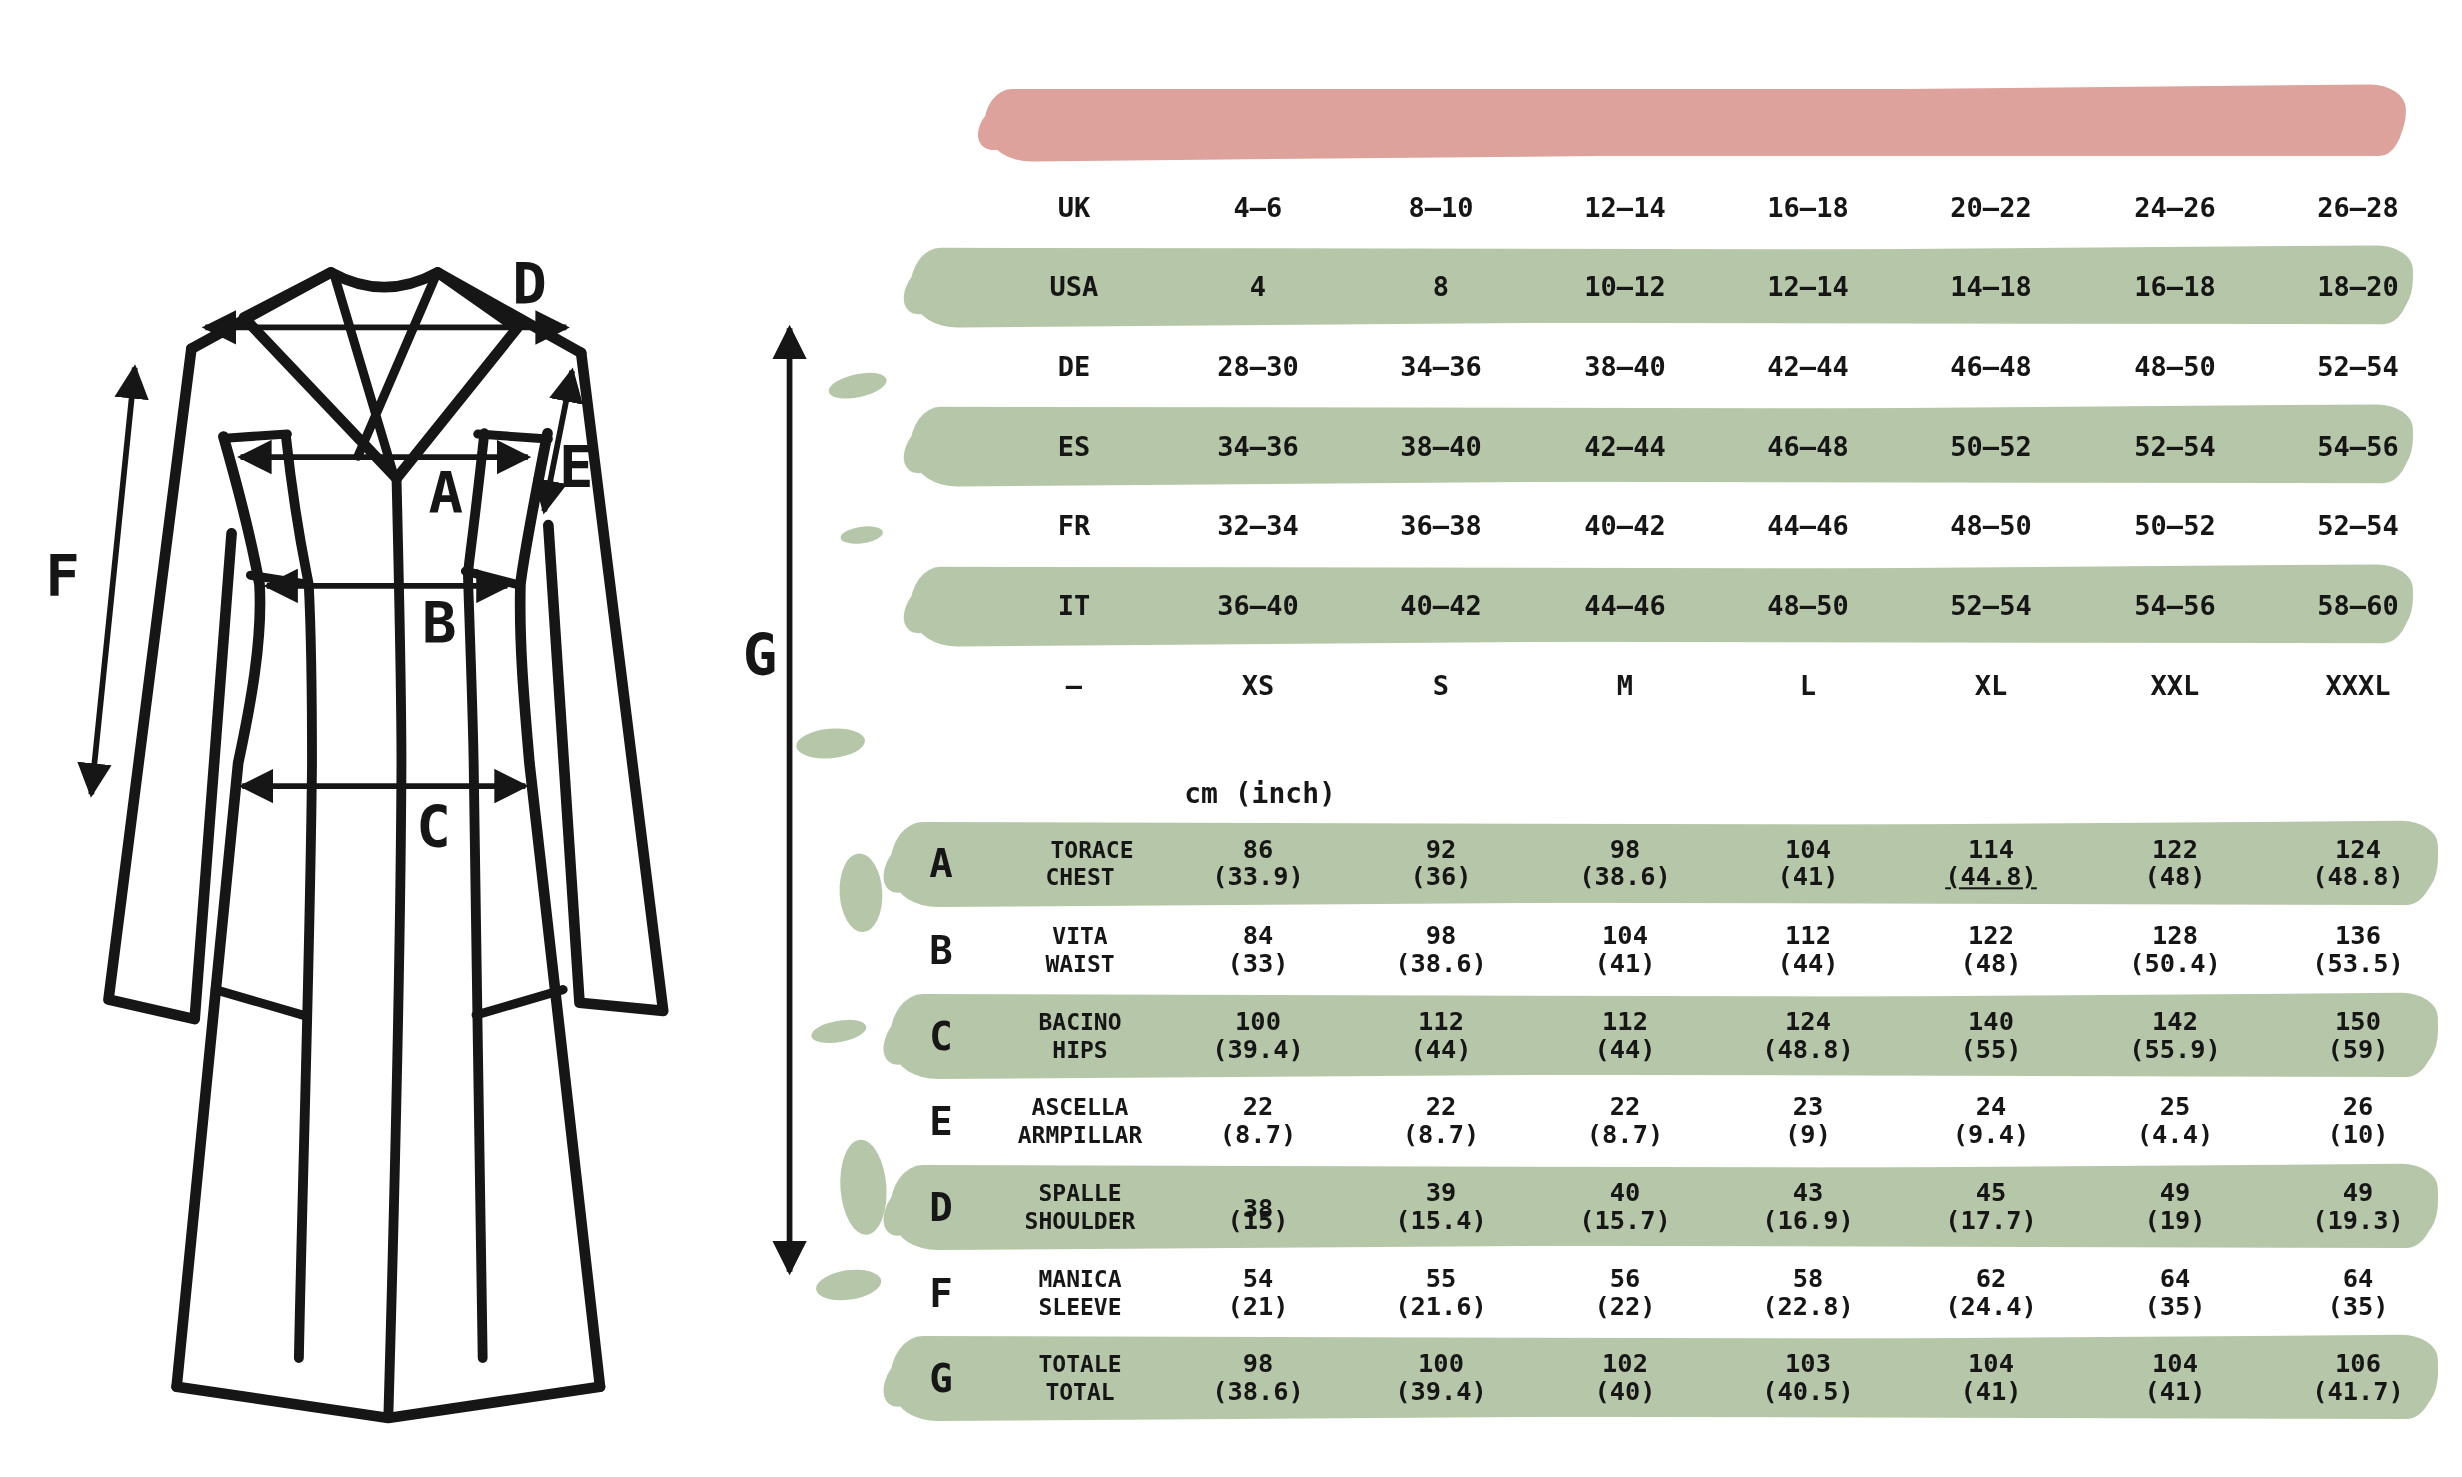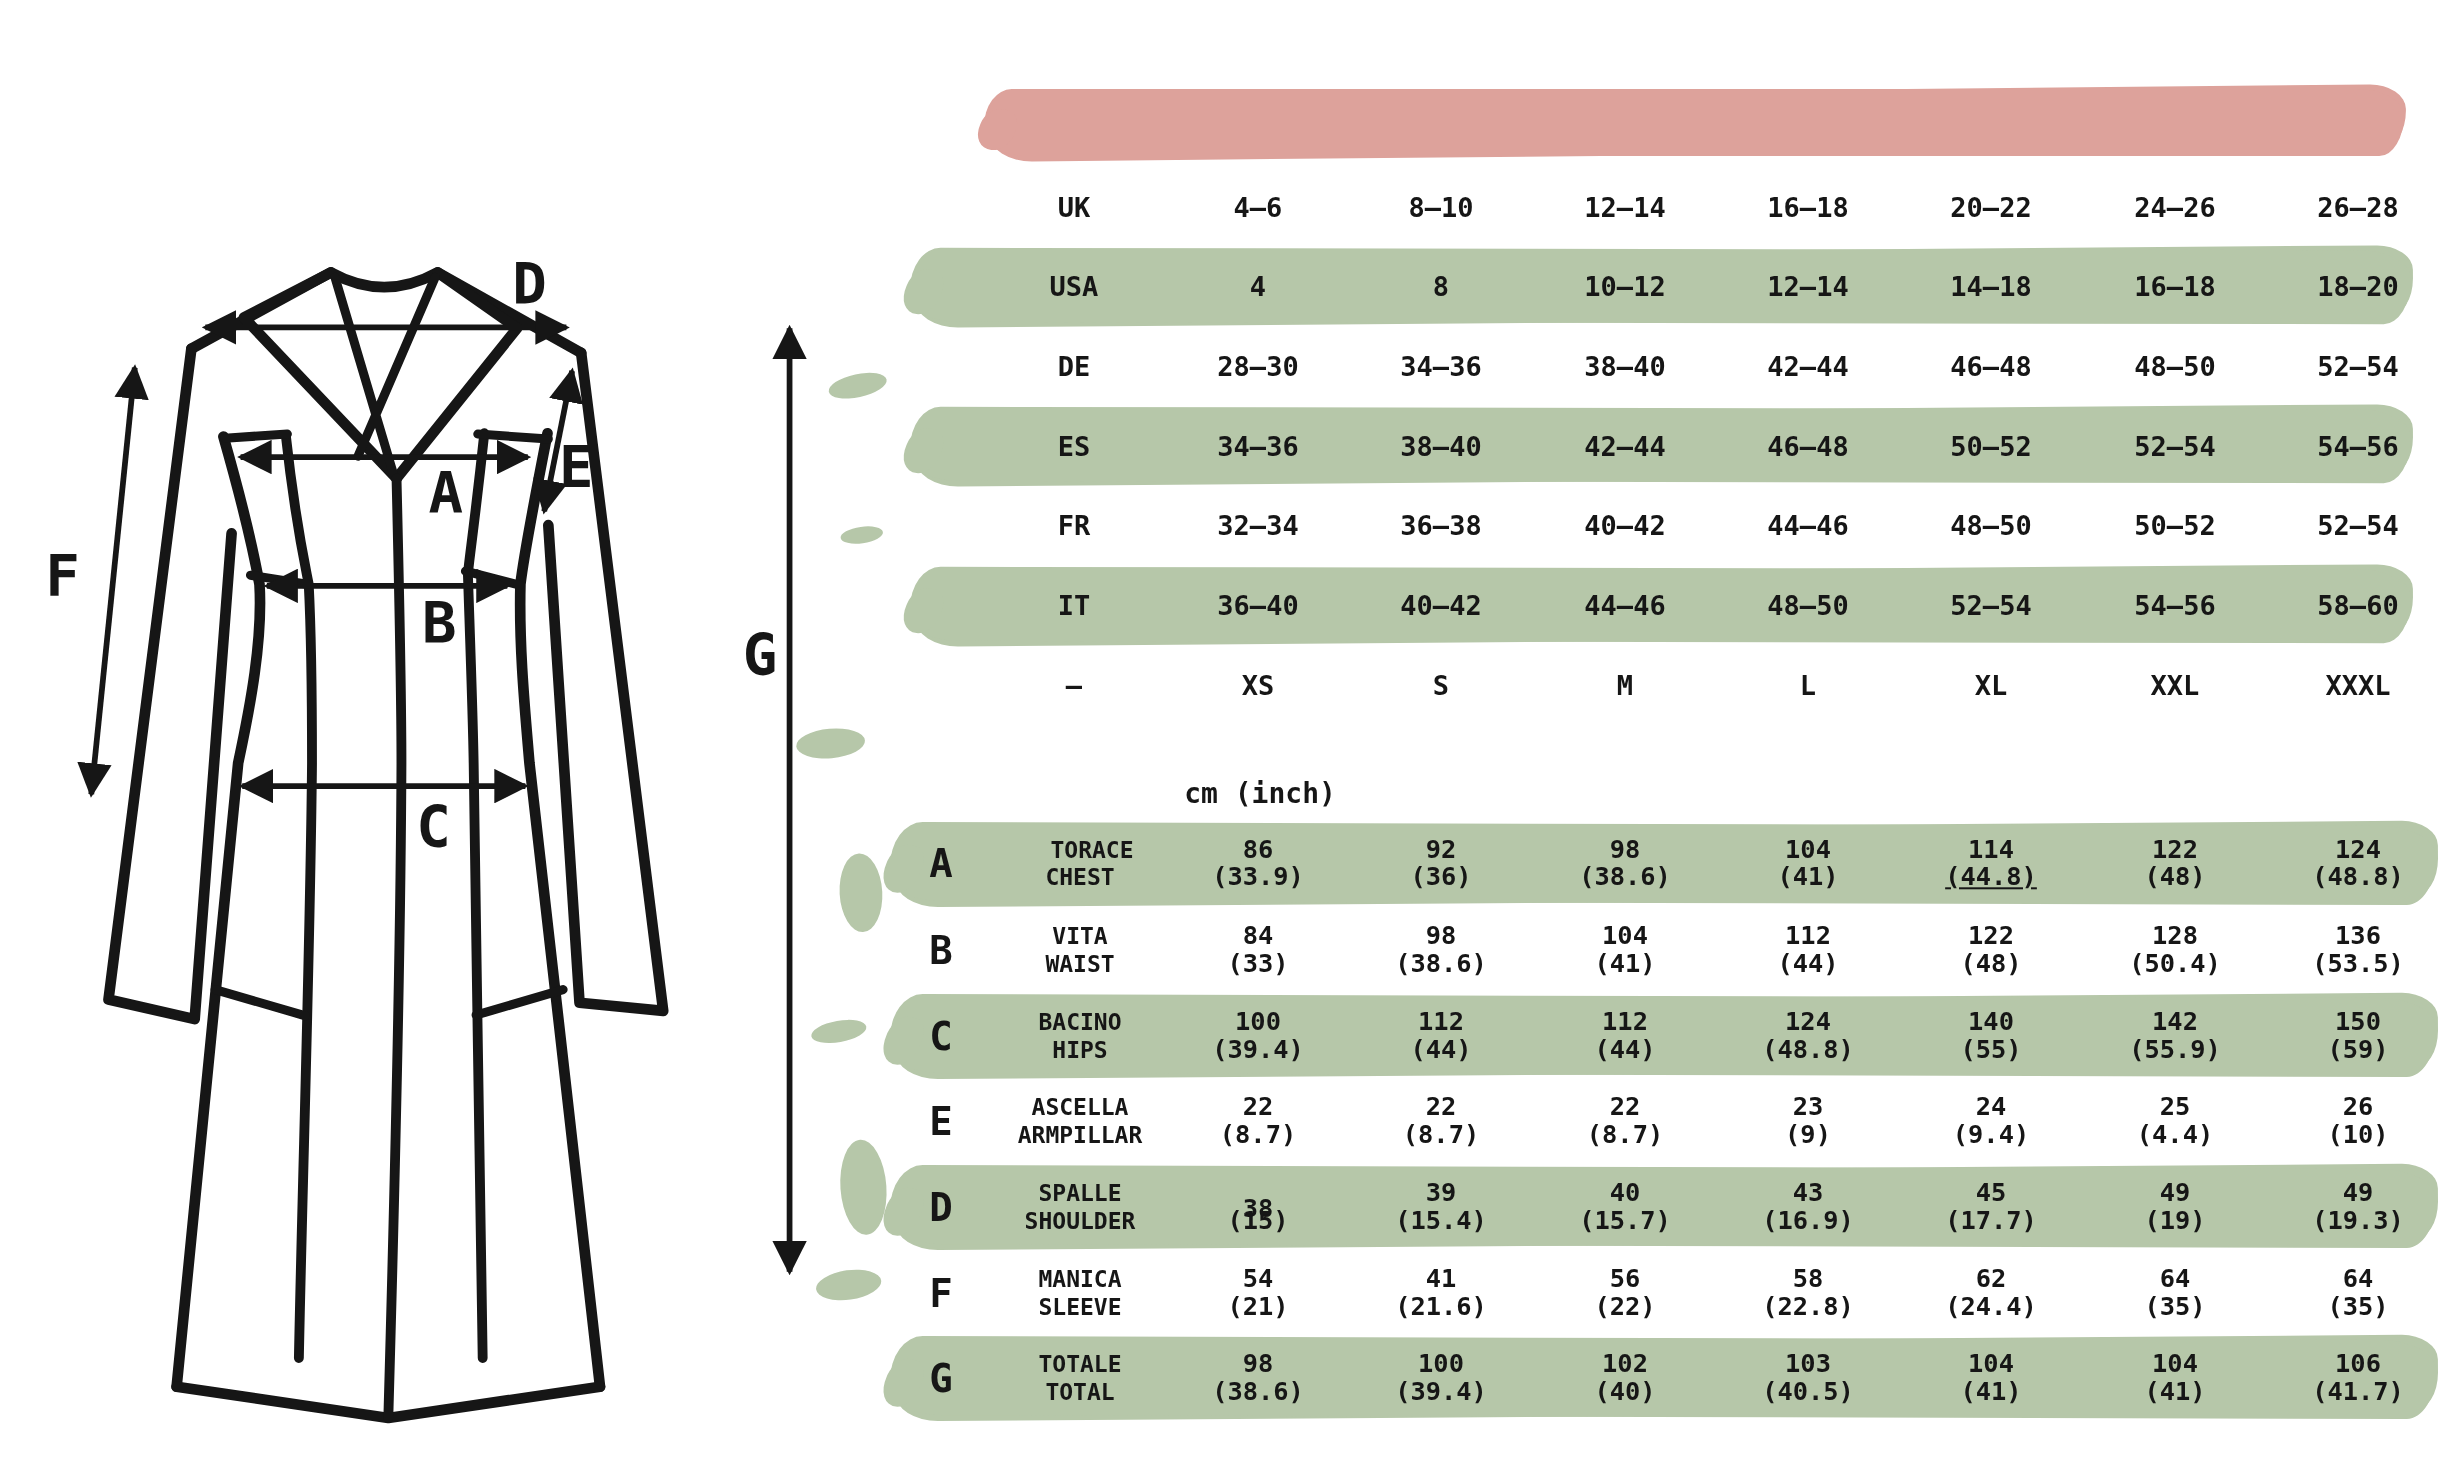--- a/index.html
+++ b/index.html
@@ -252,21 +252,21 @@
       <div class="cell meas-num" style="left: 1991px; top: 1221px;">(17.7)</div>
       <div class="cell meas-num" style="left: 2175px; top: 1193px;">49</div>
       <div class="cell meas-num" style="left: 2175px; top: 1221px;">(19)</div>
       <div class="cell meas-num" style="left: 2358px; top: 1193px;">49</div>
       <div class="cell meas-num" style="left: 2358px; top: 1221px;">(19.3)</div>
       <div class="cell meas-letter" style="left: 941px; top: 1293px;">F</div>
       <div class="cell meas-label" style="left: 1080px; top: 1279px;">MANICA</div>
       <div class="cell meas-label" style="left: 1080px; top: 1307px;">SLEEVE</div>
       <div class="cell meas-num" style="left: 1258px; top: 1279px;">54</div>
       <div class="cell meas-num" style="left: 1258px; top: 1307px;">(21)</div>
-      <div class="cell meas-num" style="left: 1441px; top: 1279px;">41</div>
+      <div class="cell meas-num" style="left: 1441px; top: 1279px;">55</div>
       <div class="cell meas-num" style="left: 1441px; top: 1307px;">(21.6)</div>
       <div class="cell meas-num" style="left: 1625px; top: 1279px;">56</div>
       <div class="cell meas-num" style="left: 1625px; top: 1307px;">(22)</div>
       <div class="cell meas-num" style="left: 1808px; top: 1279px;">58</div>
       <div class="cell meas-num" style="left: 1808px; top: 1307px;">(22.8)</div>
       <div class="cell meas-num" style="left: 1991px; top: 1279px;">62</div>
       <div class="cell meas-num" style="left: 1991px; top: 1307px;">(24.4)</div>
       <div class="cell meas-num" style="left: 2175px; top: 1279px;">64</div>
       <div class="cell meas-num" style="left: 2175px; top: 1307px;">(35)</div>
       <div class="cell meas-num" style="left: 2358px; top: 1279px;">64</div>

